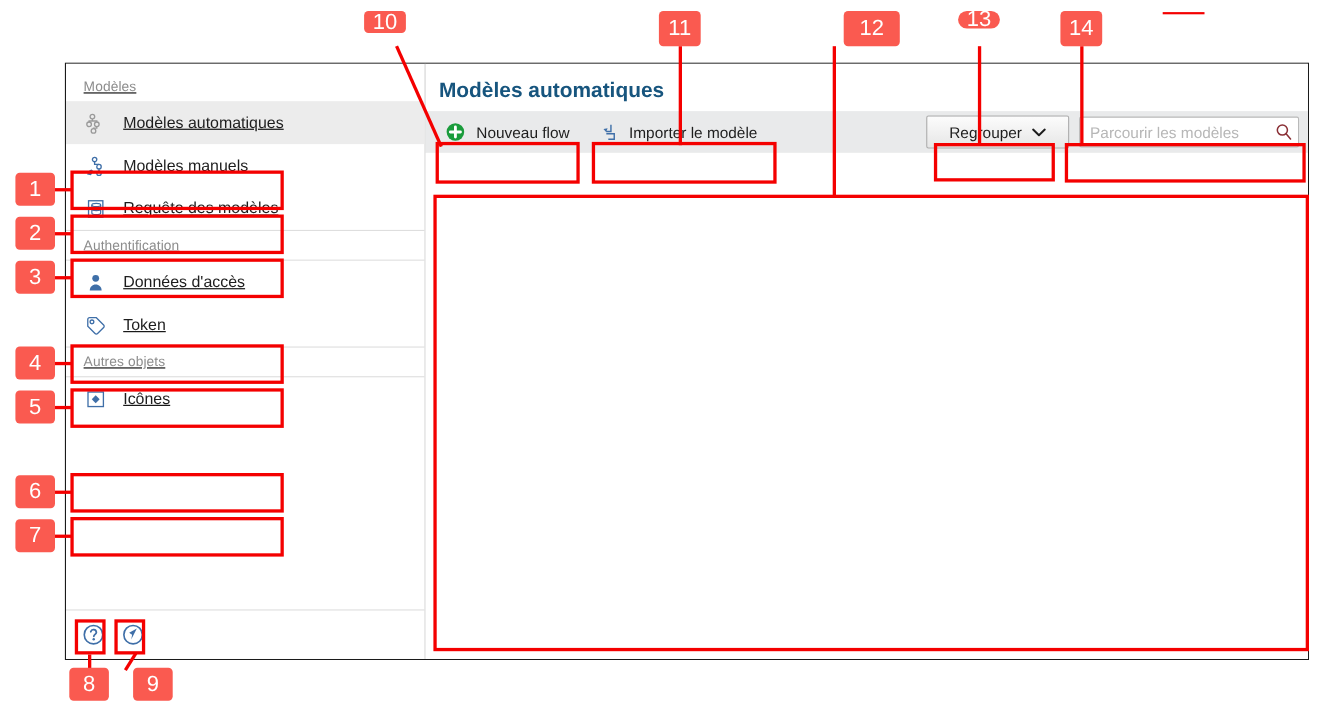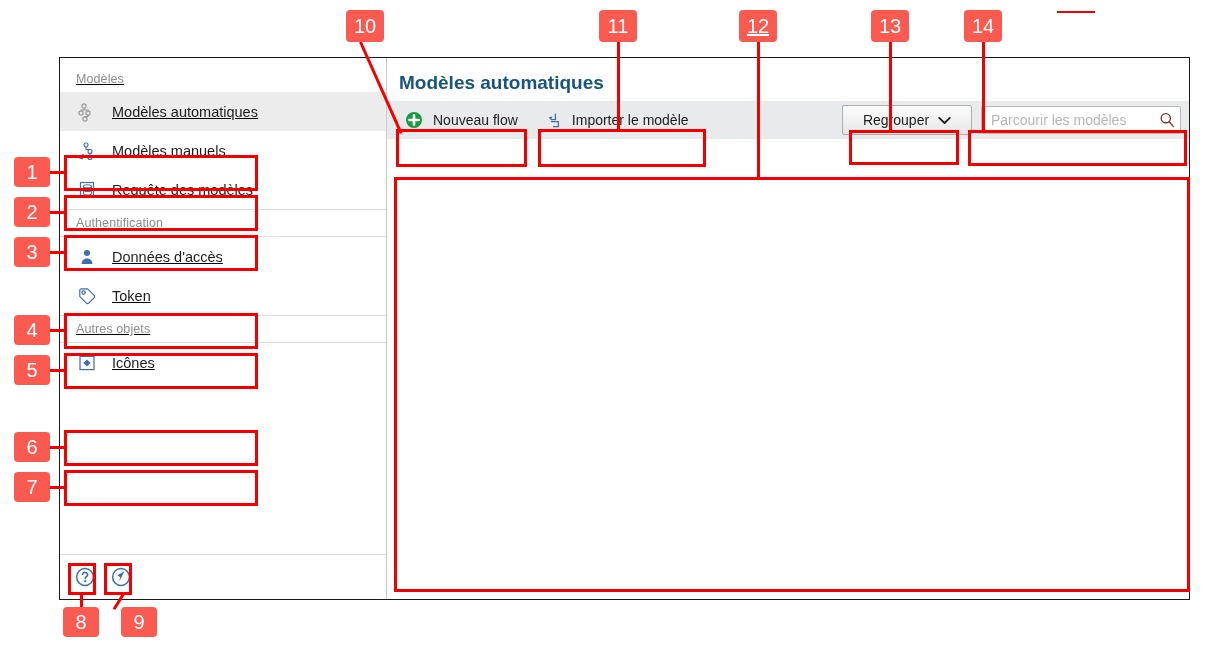--- a/index.html
+++ b/index.html
@@ -449,33 +449,33 @@
     <div class="hl" style="left:68px; top:563px; width:28px; height:32px;"></div>
     <div class="lead" style="left:80px; top:595px; width:3px; height:14px;"></div>
     <div class="badge" style="left:63px; top:607px; width:36px; height:30px;">8</div>
 
     <div class="hl" style="left:104px; top:563px; width:28px; height:32px;"></div>
     <div class="lead" style="left:122px; top:594px; width:3px; height:18px; transform:rotate(32deg); transform-origin: top center;"></div>
     <div class="badge" style="left:121px; top:607px; width:36px; height:30px;">9</div>
 
     <div class="hl" style="left:396px; top:129px; width:131px; height:38px;"></div>
     <div class="lead" style="left:359px; top:42px; width:3px; height:100px; transform:rotate(-24deg); transform-origin: top center;"></div>
-    <div class="badge" style="left:346px; top:10px; width:38px; height:32px;">10</div>
+    <div class="badge" style="left:331px; top:10px; width:38px; height:20px;">10</div>
 
     <div class="hl" style="left:538px; top:129px; width:168px; height:38px;"></div>
     <div class="lead" style="left:617px; top:42px; width:3px; height:90px;"></div>
     <div class="badge" style="left:599px; top:10px; width:38px; height:32px;">11</div>
 
     <div class="hl" style="left:394px; top:177px; width:796px; height:415px;"></div>
     <div class="lead" style="left:757px; top:42px; width:3px; height:138px;"></div>
-    <div class="badge" style="left:739px; top:10px; width:38px; height:32px;text-decoration:underline;">12</div>
+    <div class="badge" style="left:767px; top:10px; width:51px; height:32px;">12</div>
 
     <div class="hl" style="left:849px; top:130px; width:110px; height:35px;"></div>
     <div class="lead" style="left:889px; top:42px; width:3px; height:90px;"></div>
-    <div class="badge" style="left:871px; top:10px; width:38px; height:32px;">13</div>
+    <div class="badge" style="left:871px; top:10px; width:38px; height:16px;border-radius:10px;">13</div>
 
     <div class="hl" style="left:968px; top:130px; width:219px; height:36px;"></div>
     <div class="lead" style="left:982px; top:42px; width:3px; height:90px;"></div>
     <div class="badge" style="left:964px; top:10px; width:38px; height:32px;">14</div>
 
     <div class="lead" style="left:1057px; top:11px; width:38px; height:2px;"></div>
   </div>
 
 </div>
 

